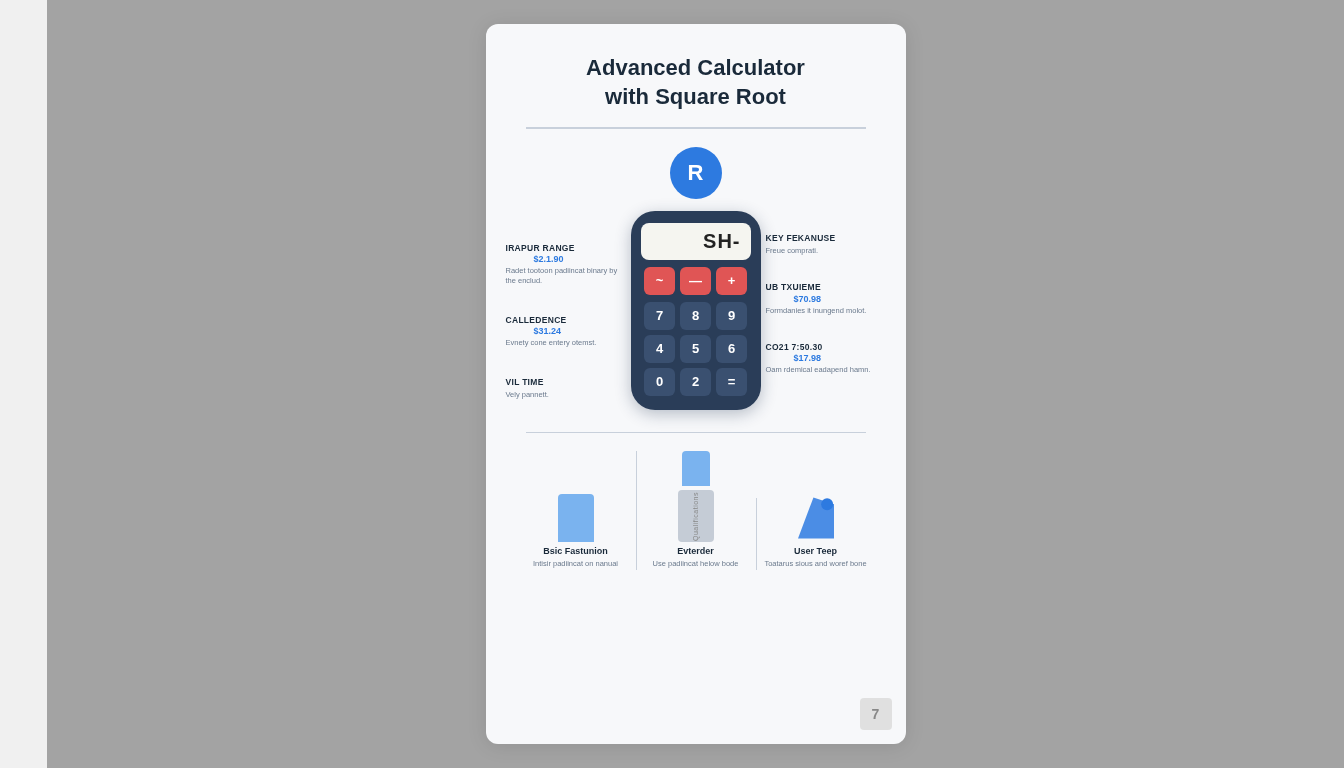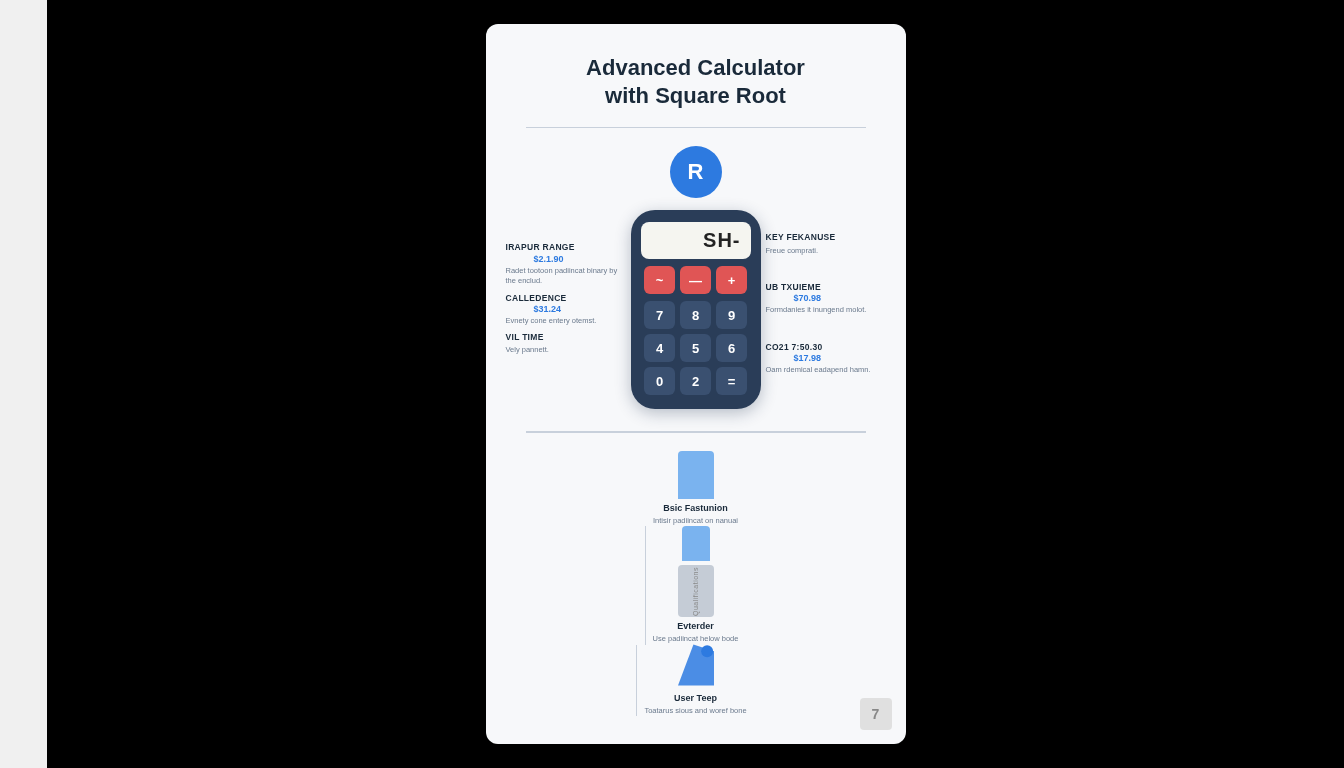--- a/index.html
+++ b/index.html
@@ -9,21 +9,21 @@
       display: flex;
       justify-content: center;
       align-items: center;
       min-height: 768px;
       font-family: 'Arial', sans-serif;
     }
 
     .page-container {
       width: 1344px;
       height: 768px;
-      background: #000000;
+      background: #a3a3a3;
       display: flex;
       justify-content: center;
       align-items: center;
       margin-left: 47px;
     }
 
     .card {
       background: #f7f8fa;
       width: 420px;
       min-height: 720px;
@@ -76,21 +76,21 @@
       align-items: flex-start;
       width: 100%;
       margin-top: 4px;
       gap: 0;
       position: relative;
     }
 
     .left-annotations {
       display: flex;
       flex-direction: column;
-      gap: 6px;
+      gap: 28px;
       width: 120px;
       padding-top: 40px;
       flex-shrink: 0;
     }
 
     .right-annotations {
       display: flex;
       flex-direction: column;
       gap: 26px;
       width: 120px;
@@ -221,25 +221,24 @@
     
     .bottom-divider {
       width: 340px;
       height: 1.5px;
       background: #c8d0db;
       margin: 22px 0 18px 0;
     }
 
     .bottom-section {
       display: flex;
-      flex-direction: column;
       gap: 0;
       width: 100%;
       justify-content: center;
-      align-items: center;
+      align-items: flex-end;
       padding: 0 10px;
     }
 
     .bottom-col {
       display: flex;
       flex-direction: column;
       align-items: center;
       flex: 1;
       padding: 0 8px;
       position: relative;

